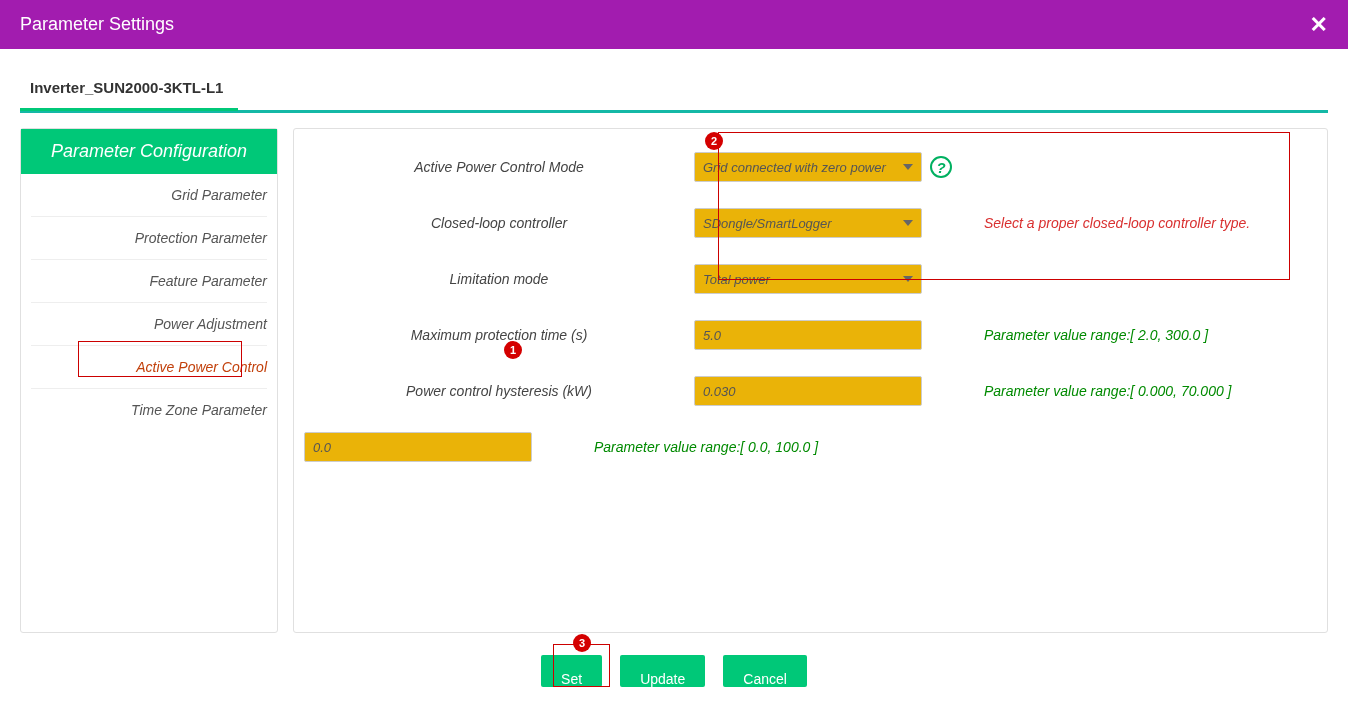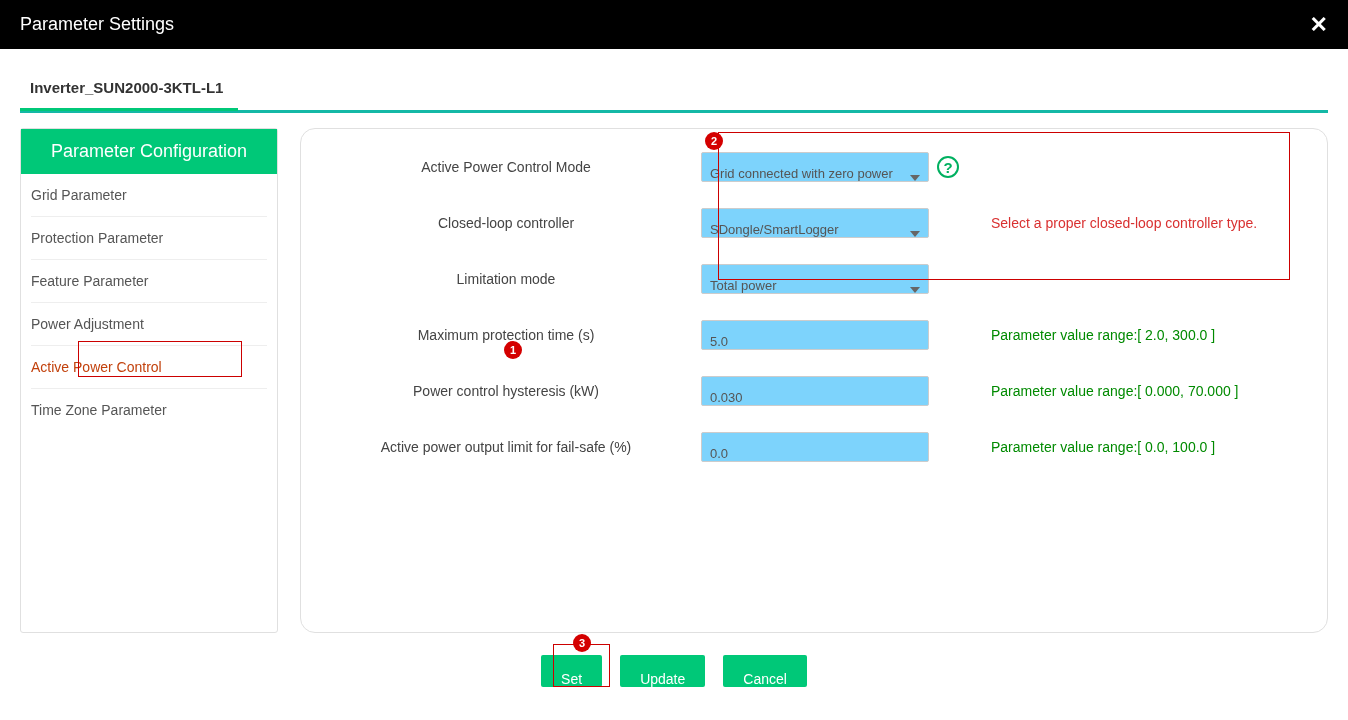--- a/index.html
+++ b/index.html
@@ -1,19 +1,19 @@
 <!DOCTYPE html>
 <html><head>
 <meta charset="utf-8">
 <style>
   * { box-sizing: border-box; margin: 0; padding: 0; font-family: Arial, Helvetica, sans-serif; }
   body { background: #fff; width: 1348px; height: 720px; position: relative; }
   
   .header-bar {
-    background: #000000;
+    background: #a21caf;
     height: 49px;
     display: flex;
     align-items: center;
     padding: 0 20px;
     justify-content: space-between;
   }
   .header-title { color: #fff; font-size: 18px; font-weight: normal; }
   .close-btn { color: #fff; font-size: 22px; cursor: pointer; font-weight: bold; }
   
   .tab-bar {
@@ -26,59 +26,60 @@
     font-size: 15px;
     color: #333;
     border-bottom: 3px solid #00C878;
     margin-bottom: -1px;
     font-weight: bold;
   }
   
   .content-wrap {
     display: flex;
     margin: 15px 20px 0 20px;
-    gap: 22px;
+    gap: 15px;
+    font-style: italic;
   }
   
   .sidebar {
     width: 258px;
     border: 1px solid #e0e0e0;
     border-radius: 3px;
     height: 505px;
   }
   .sidebar-header {
     background: #00C878;
     color: #fff;
     font-size: 18px;
     padding: 12px 0;
     text-align: center;
     font-weight: normal;
   }
   .sidebar-item-wrap { padding: 0 10px; position: relative; }
   .sidebar-item {
-    text-align: left;
+    text-align: right;
     padding: 13px 0;
     font-size: 14px;
     color: #555;
     border-top: 1px solid #eee;
     cursor: pointer;
   }
   .sidebar-item.first { border-top: none; }
   .sidebar-item.active { color: #c2410c; }
   .red-box-1 {
     position: absolute;
     border: 1.5px solid #cc0000;
     left: 57px; top: -4px; width: 164px; height: 36px;
     pointer-events: none;
   }
   
   .main-panel {
     flex: 1;
     border: 1px solid #e0e0e0;
-    border-radius: 15px;
+    border-radius: 3px;
     height: 505px;
     padding: 10px 20px 10px 10px;
   }
   
   .form-rows { }
   .form-row {
     display: flex;
     align-items: center;
     padding: 13px 0;
   }
@@ -95,23 +96,23 @@
     gap: 8px;
   }
   .form-select, .form-input {
     width: 228px;
     height: 30px;
     border: 1px solid #ccc;
     border-radius: 2px;
     font-size: 13px;
     padding: 0 8px;
     color: #555;
-    background: #7dd3fc;
-    display: flex;
-    align-items: flex-end;
+    background: #eab308;
+    display: flex;
+    align-items: center;
     justify-content: space-between;
     cursor: pointer;
   }
   .form-input { cursor: text; }
   .chevron { 
     width: 0; height: 0;
     border-left: 5px solid transparent;
     border-right: 5px solid transparent;
     border-top: 6px solid #666;
   }
@@ -271,21 +272,20 @@
         <div class="form-label">Power control hysteresis (kW)</div>
         <div class="form-control-cell">
           <div class="form-input">
             <span>0.030</span>
           </div>
         </div>
         <div class="form-hint hint-green">Parameter value range:[ 0.000, 70.000 ]</div>
       </div>
 
       <div class="form-row">
-        <div class="form-label">Active power output limit for fail-safe (%)</div>
         <div class="form-control-cell">
           <div class="form-input">
             <span>0.0</span>
           </div>
         </div>
         <div class="form-hint hint-green">Parameter value range:[ 0.0, 100.0 ]</div>
       </div>
 
     </div>
   </div>

